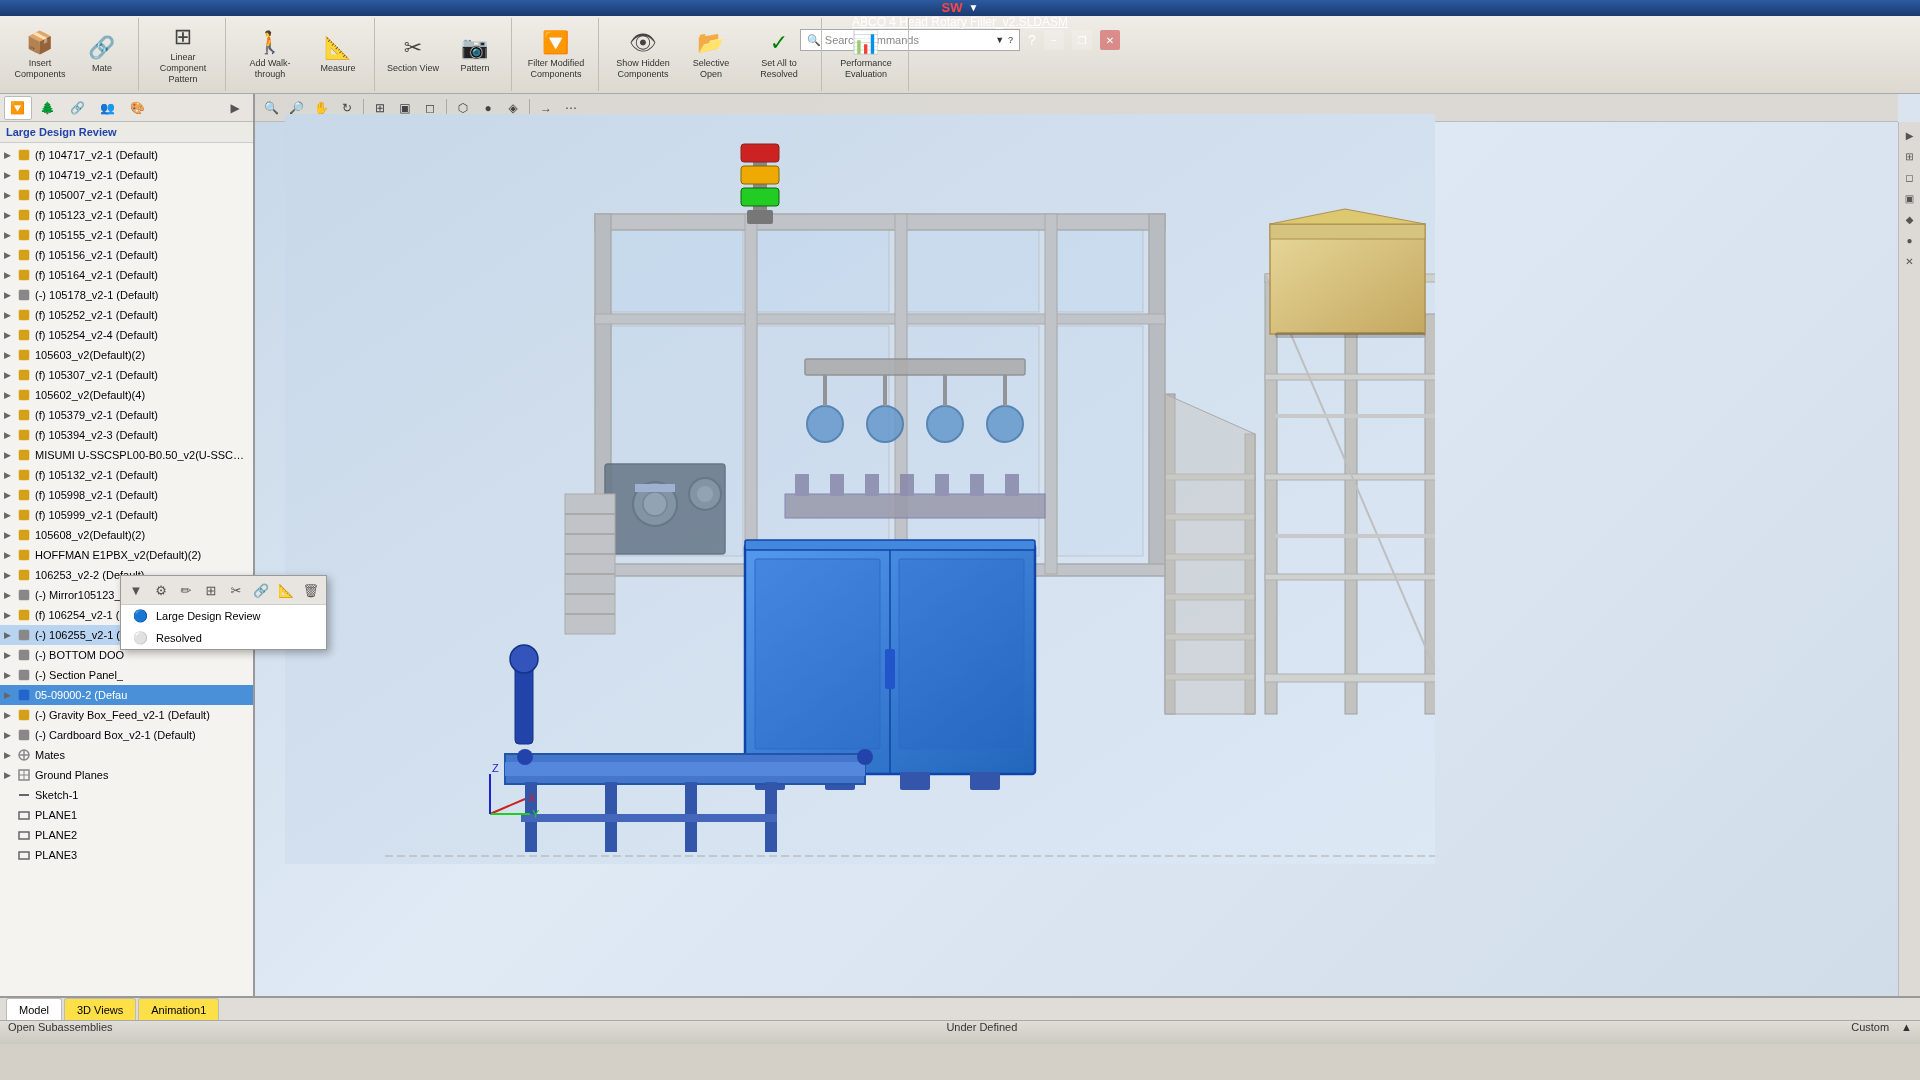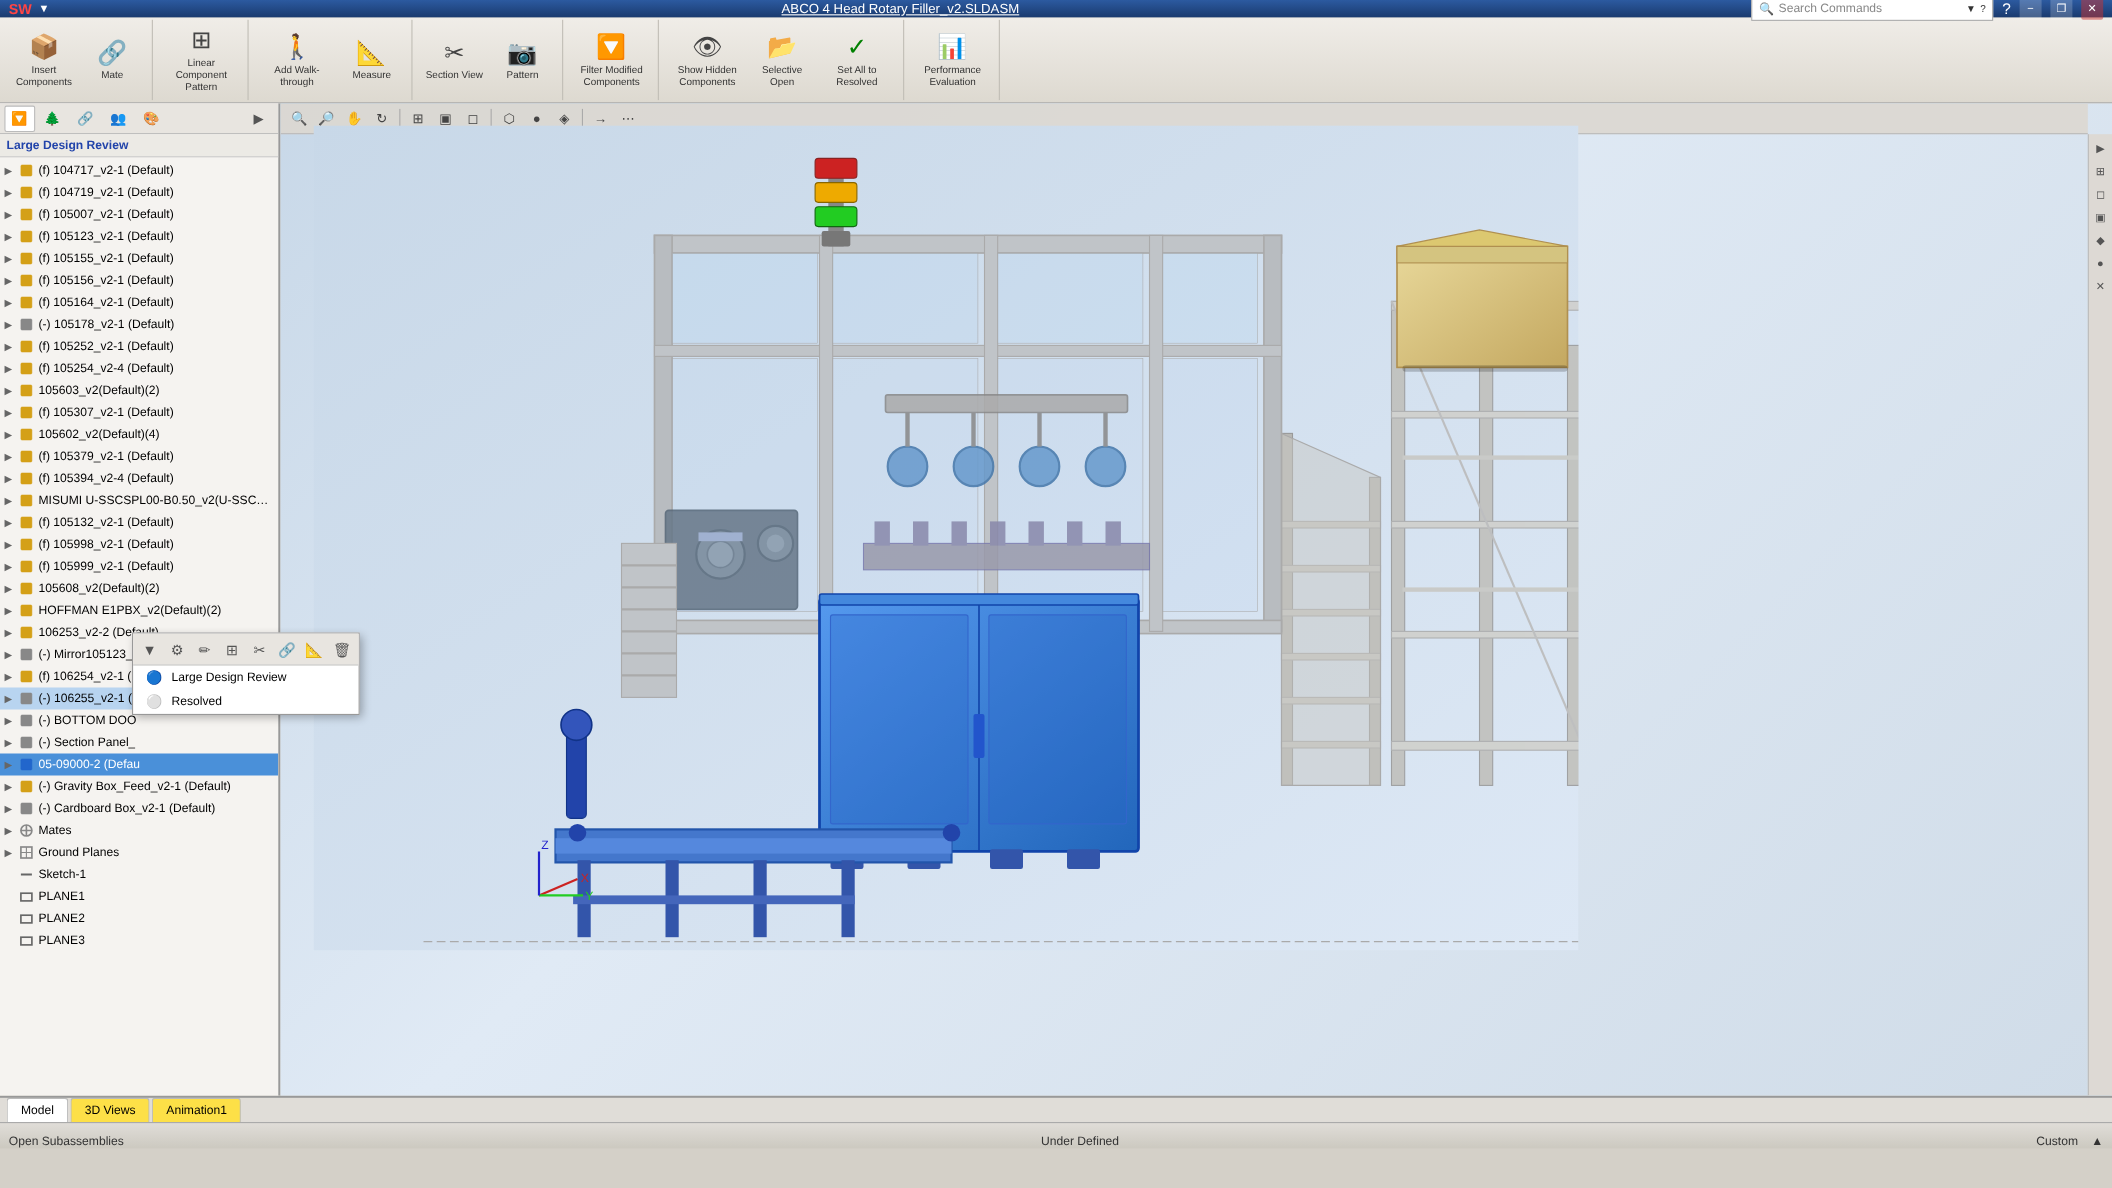--- a/index.html
+++ b/index.html
@@ -7,20 +7,21 @@
 
     
     #titlebar {
       height: 16px;
       background: linear-gradient(to bottom, #2c5aa0, #1a3a6e);
       display: flex;
       align-items: center;
       justify-content: space-between;
       color: white;
       padding: 0 8px;
+      flex-direction: column;
     }
     #titlebar-left { display: flex; align-items: center; gap: 6px; }
     #titlebar-right { display: flex; align-items: center; gap: 4px; }
     .title-btn { width: 20px; height: 20px; background: rgba(255,255,255,0.2); border: none; color: white; cursor: pointer; font-size: 10px; display: flex; align-items: center; justify-content: center; border-radius: 2px; }
 
     
     #search-bar {
       background: white;
       border: 1px solid #aaa;
       height: 22px;
@@ -265,21 +266,21 @@
       border-bottom: none;
     }
     .bottom-tab.active { background: white; }
 
     
     #statusbar {
       height: 24px;
       background: linear-gradient(to bottom, #e0ddd8, #ccc9c0);
       border-top: 1px solid #aaa;
       display: flex;
-      align-items: flex-end;
+      align-items: flex-start;
       padding: 0 8px;
       justify-content: space-between;
       font-size: 11px;
       color: #333;
     }
     .status-left { display: flex; align-items: center; gap: 8px; }
     .status-right { display: flex; align-items: center; gap: 12px; }
 
     
     #tree-container::-webkit-scrollbar { width: 8px; }
@@ -529,21 +530,21 @@
           </span>
           <span class="tree-label">(f) 105379_v2-1 (Default)</span>
         </div>
         <div class="tree-item">
           <span class="tree-arrow">▶</span>
           <span class="tree-icon">
             <svg width="14" height="14">
               <rect x="2" y="2" width="10" height="10" fill="#d4a017" stroke="#d4a017" stroke-width="0.5" rx="1"></rect>
             </svg>
           </span>
-          <span class="tree-label">(f) 105394_v2-4 (Default)</span>
+          <span class="tree-label">(f) 105394_v2-3 (Default)</span>
         </div>
         <div class="tree-item">
           <span class="tree-arrow">▶</span>
           <span class="tree-icon">
             <svg width="14" height="14">
               <rect x="2" y="2" width="10" height="10" fill="#d4a017" stroke="#d4a017" stroke-width="0.5" rx="1"></rect>
             </svg>
           </span>
           <span class="tree-label">MISUMI U-SSCSPL00-B0.50_v2(U-SSCSP(304 Stair</span>
         </div>

